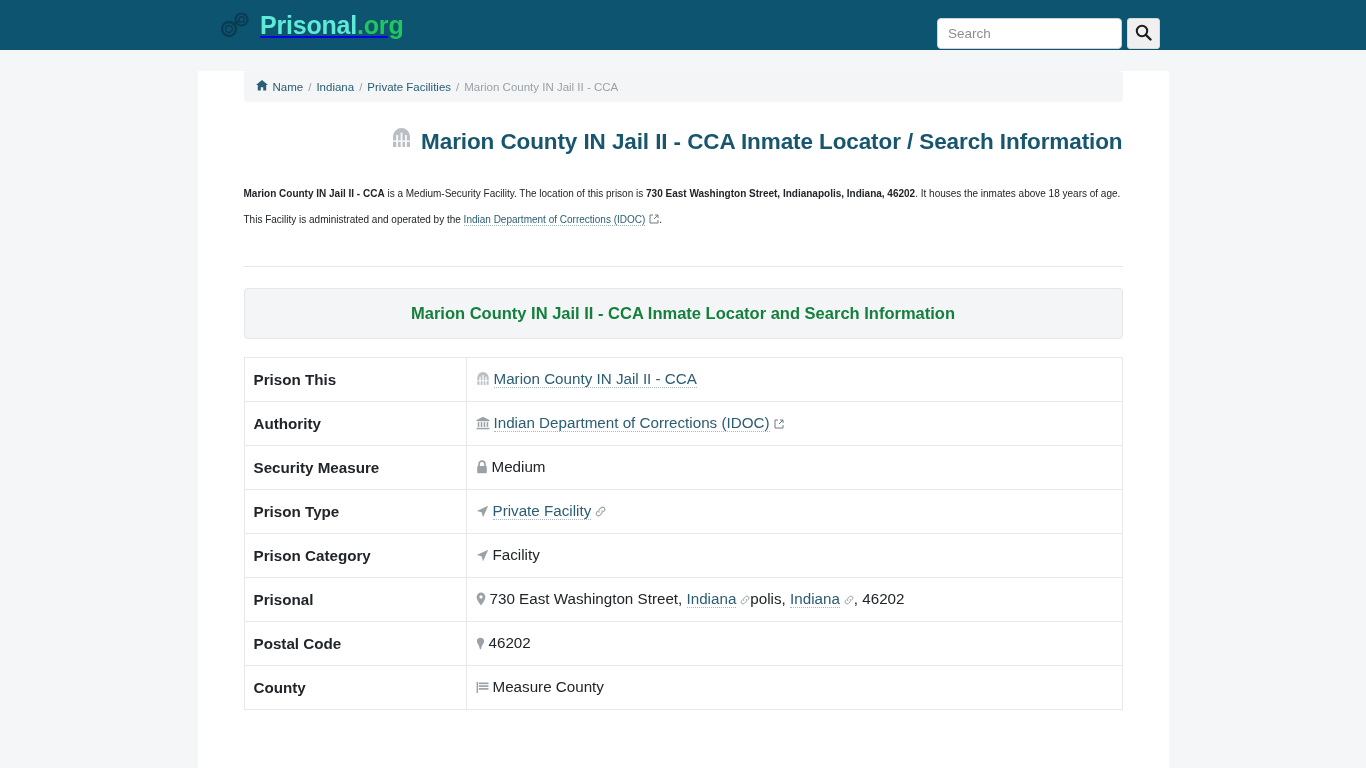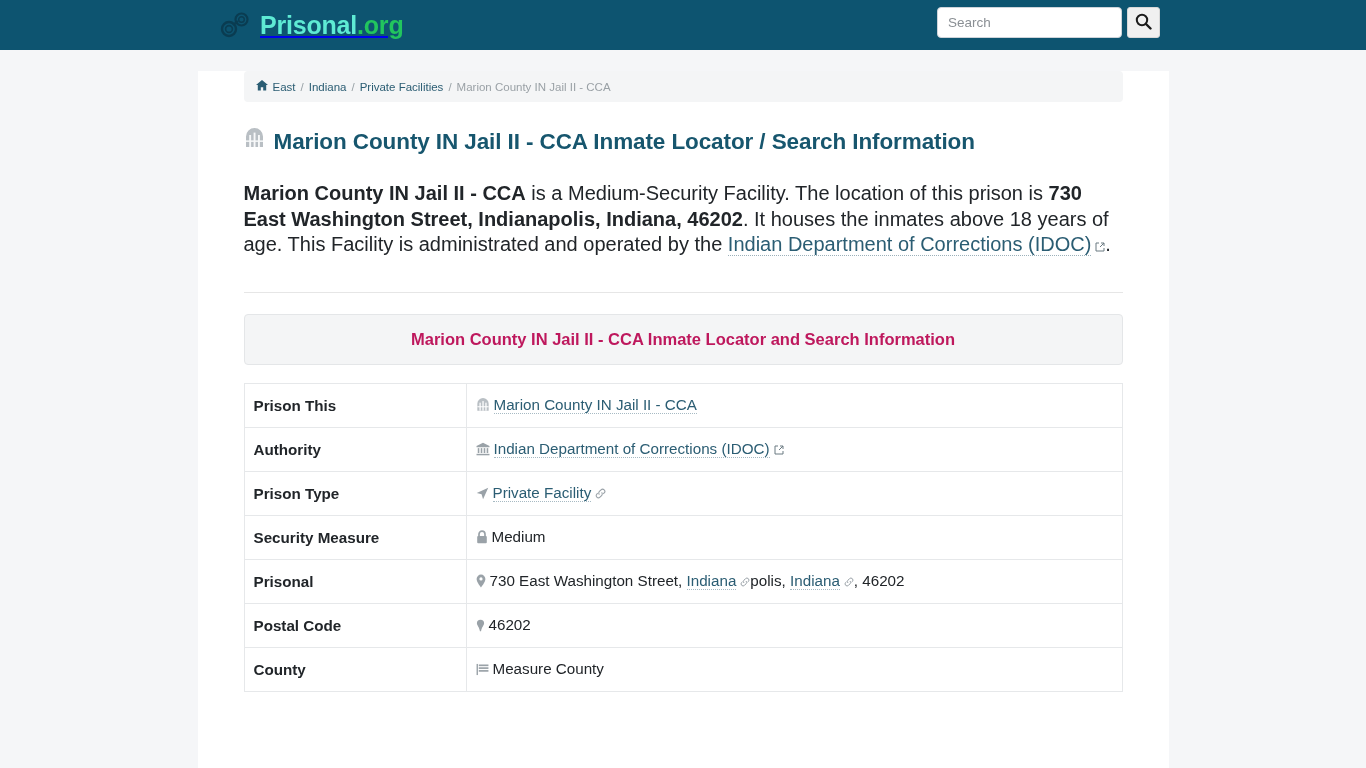--- a/index.html
+++ b/index.html
@@ -31,21 +31,21 @@
     font-weight: bold;
     letter-spacing: -0.2px;
     line-height: 1;
   }
   .brand-main { color: #5eead4; }
   .brand-tld  { color: #22c55e; }
 
   .search-wrap {
     position: absolute;
     right: 206px;
-    top: 7px;
+    top: 18px;
     display: flex;
     align-items: stretch;
     border-radius: 8px;
   }
   .search-input {
     width: 185px;
     height: 31px;
     border: 1px solid #ced4da;
     border-radius: 4px;
     background: #fff;
@@ -105,28 +105,28 @@
   
   h1.page-title {
     text-align: center;
     font-size: 22.5px;
     color: #17566e;
     margin: 26px 0 0 0;
     font-weight: bold;
     letter-spacing: -0.1px;
     display: flex;
     align-items: center;
-    justify-content: flex-start;
+    justify-content: flex-end;
     gap: 9px;
   }
 
   
   .intro {
     margin: 26px 0 0 0;
-    font-size: 20px;
+    font-size: 10px;
     line-height: 25.5px;
     color: #212529;
   }
   .intro b { font-weight: bold; }
   .ext-link {
     color: #2b5d73;
     text-decoration: none;
     border-bottom: 1px dotted #9bb0ba;
   }
 
@@ -139,21 +139,21 @@
   
   .table-head {
     margin-top: 21px;
     background: #f4f5f6;
     border: 1px solid #e4e6e8;
     border-radius: 4px;
     text-align: center;
     padding: 15px 10px;
     font-size: 16.5px;
     font-weight: bold;
-    color: #be185d;
+    color: #15803d;
   }
 
   table.info {
     width: 100%;
     border-collapse: collapse;
     margin-top: 18px;
     table-layout: fixed;
   }
   table.info tr { border-bottom: 1px solid #e6e8ea; }
   table.info tr:first-child { border-top: 1px solid #e6e8ea; }
@@ -227,21 +227,21 @@
 
 <div class="page">
   <div class="inner">
 
     <nav class="breadcrumb">
       <span class="home-icon">
         <svg width="12" height="11" viewBox="0 0 12 11" fill="#2b5d73">
           <path d="M6 0 L12 5 H10.2 V10.5 H7.2 V7.2 H4.8 V10.5 H1.8 V5 H0 Z"></path>
         </svg>
       </span>
-      <a href="#">East</a>
+      <a href="#">Name</a>
       <span class="crumb-sep">/</span>
       <a href="#">Indiana</a>
       <span class="crumb-sep">/</span>
       <a href="#">Private Facilities</a>
       <span class="crumb-sep">/</span>
       <span class="crumb-current">Marion County IN Jail II - CCA</span>
     </nav>
 
     <h1 class="page-title">
       <span>
@@ -295,41 +295,49 @@
                   <rect x="0.6" y="13.5" width="14.8" height="1.7"></rect>
                 </svg></span><a href="#">Indian Department of Corrections (IDOC)</a><span class="ic-after"><svg width="10" height="10" viewBox="0 0 10 10" fill="none" stroke="#6b7a82" stroke-width="1">
                   <path d="M4 1 H1 V9 H9 V6"></path>
                   <path d="M6 1 H9 V4"></path>
                   <path d="M9 1 L5 5"></path>
                 </svg></span>
           </td>
         </tr>
 
         <tr>
+          <td class="key">Security Measure</td>
+          <td class="val">
+            <span class="ic"><svg width="12" height="14" viewBox="0 0 12 14" fill="#9aa2a8">
+                  <path d="M3 6 V4.2 A3 3 0 0 1 9 4.2 V6" fill="none" stroke="#9aa2a8" stroke-width="1.7"></path>
+                  <rect x="1.2" y="6" width="9.6" height="7.2" rx="1"></rect>
+                </svg></span><span>Medium</span>
+          </td>
+        </tr>
+
+        <tr>
           <td class="key">Prison Type</td>
           <td class="val">
             <span class="ic"><svg width="13" height="13" viewBox="0 0 14 14" fill="#9aa2a8">
                   <path d="M13.2 0.8 L0.8 6.4 L6 7.8 L7.6 13.2 Z"></path>
                 </svg></span><a href="#">Private Facility</a><span class="ic-after"><svg width="11" height="11" viewBox="0 0 12 12" fill="none" stroke="#9aa2a8" stroke-width="1.2">
                   <path d="M4.8 7.2 A2.4 2.4 0 0 1 4.8 3.8 L6.6 2 A2.4 2.4 0 0 1 10 5.4 L9 6.4"></path>
                   <path d="M7.2 4.8 A2.4 2.4 0 0 1 7.2 8.2 L5.4 10 A2.4 2.4 0 0 1 2 6.6 L3 5.6"></path>
                 </svg></span>
           </td>
         </tr>
 
         <tr>
-          <td class="key">Security Measure</td>
-          <td class="val">
-            <span class="ic"><svg width="12" height="14" viewBox="0 0 12 14" fill="#9aa2a8">
-                  <path d="M3 6 V4.2 A3 3 0 0 1 9 4.2 V6" fill="none" stroke="#9aa2a8" stroke-width="1.7"></path>
-                  <rect x="1.2" y="6" width="9.6" height="7.2" rx="1"></rect>
-                </svg></span><span>Medium</span>
-          </td>
-        </tr>
-
+          <td class="key">Prison Category</td>
+          <td class="val">
+            <span class="ic"><svg width="13" height="13" viewBox="0 0 14 14" fill="#9aa2a8">
+                  <path d="M13.2 0.8 L0.8 6.4 L6 7.8 L7.6 13.2 Z"></path>
+                </svg></span><span>Facility</span>
+          </td>
+        </tr>
 
         <tr>
           <td class="key">Prisonal</td>
           <td class="val">
             <span class="ic"><svg width="10" height="14" viewBox="0 0 10 14" fill="#9aa2a8">
                   <path d="M5 0.6 A4.4 4.4 0 0 0 0.6 5 C0.6 8.2 5 13.4 5 13.4 C5 13.4 9.4 8.2 9.4 5 A4.4 4.4 0 0 0 5 0.6 Z"></path>
                   <circle cx="5" cy="4.9" r="1.6" fill="#fff"></circle>
                 </svg></span><span>730 East Washington Street, </span><a href="#">Indiana</a><span class="ic-after"><svg width="10" height="10" viewBox="0 0 12 12" fill="none" stroke="#9aa2a8" stroke-width="1.2">
                   <path d="M4.8 7.2 A2.4 2.4 0 0 1 4.8 3.8 L6.6 2 A2.4 2.4 0 0 1 10 5.4 L9 6.4"></path>
                   <path d="M7.2 4.8 A2.4 2.4 0 0 1 7.2 8.2 L5.4 10 A2.4 2.4 0 0 1 2 6.6 L3 5.6"></path>

